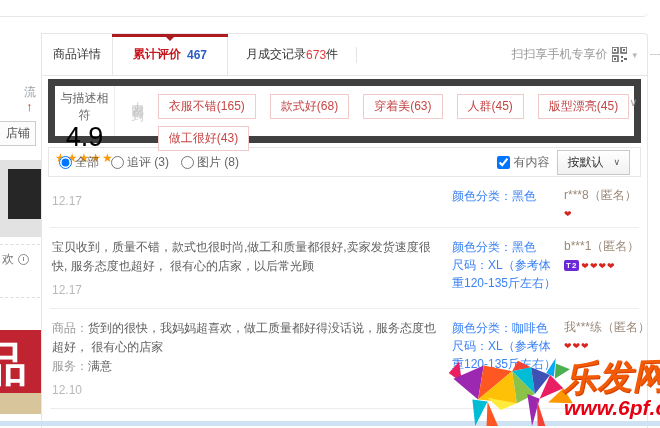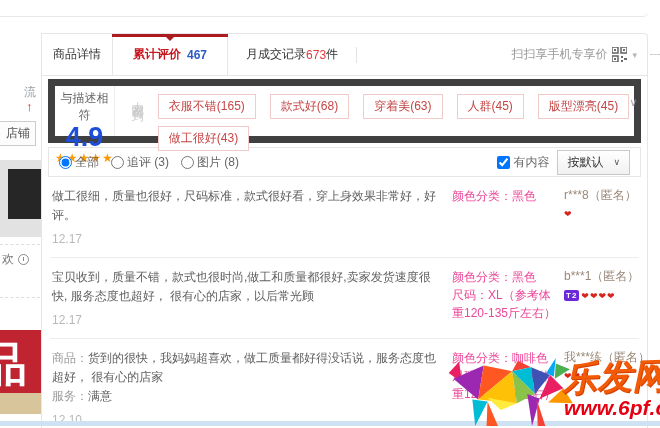--- a/index.html
+++ b/index.html
@@ -51,21 +51,21 @@
   .tab-month .t-count { color:#e4393c; }
   .tab-divider { width:1px; height:16px; background:#e3e3e3; margin-left:18px; align-self:center; }
   .tab-right { margin-left:auto; display:flex; align-items:center; gap:5px;
     padding-right:10px; color:#9b9b9b; font-size:12px; cursor:pointer; }
   .qr-chevron { color:#b5b5b5; font-size:9px; }
 
   
   .rating-panel { margin:3px 6px 0 6px; border:7px solid #404040; height:64px; display:flex; }
   .score-block { width:116px; text-align:center; padding-top:4px; border-right:1px solid #eee; }
   .score-caption { font-size:12px; color:#666; }
-  .score-value { font-size:27px; font-weight:bold; color:#1d4ed8; line-height:27px; }
+  .score-value { font-size:27px; font-weight:normal; color:#000000; line-height:27px; }
   .score-stars { font-size:12px; color:#ff9800; letter-spacing:1px; }
   .vertical-label { writing-mode:vertical-rl; font-size:12px; color:#ccc;
     margin:6px 12px 6px 14px; letter-spacing:2px; }
   .tags-wrap { padding-top:8px; display:flex; flex-direction:column; gap:7px; }
   .tags-row { display:flex; gap:14px; }
   .tag { font-size:12px; color:#c64545; border:1px solid #f3caca; padding:3px 10px;
     background:#fff; white-space:nowrap; cursor:pointer; }
   .tags-chevron { margin-left:auto; color:#aaa; font-size:11px; padding:10px 16px 0 0; cursor:pointer; }
 
   
@@ -78,21 +78,21 @@
   .sort-btn { display:flex; align-items:center; gap:10px; border:1px solid #c9c9c9;
     background:linear-gradient(#ffffff,#f1f1f1); padding:3px 9px; font-size:12px; color:#333; cursor:pointer; }
   .sort-chevron { font-size:9px; color:#555; }
 
   
   .reviews { padding:0 8px; }
   .review-row { display:flex; border-bottom:1px solid #ededed; padding:10px 2px 8px; }
   .rv-main { width:392px; font-size:12px; color:#5f5f5f; line-height:19px; }
   .rv-label { color:#999; }
   .rv-date { color:#b9b9b9; margin-top:5px; font-size:12px; }
-  .rv-sku { width:106px; margin-left:8px; font-size:12px; color:#ec4899; line-height:18px; }
+  .rv-sku { width:106px; margin-left:8px; font-size:12px; color:#3b82f6; line-height:18px; }
   .rv-user { flex:1; min-width:0; margin-left:6px; font-size:12px; color:#9a8878; white-space:nowrap; }
   .rv-hearts { color:#d6251c; font-size:9px; letter-spacing:1px; margin-top:5px; display:flex; align-items:center; gap:2px; }
   .badge-t2 { display:inline-block; background:#6d28d9; color:#fff; font-size:8px;
     font-weight:bold; padding:2px 2px 1px; border-radius:2px; line-height:8px; }
 
   
   .blue-line { position:absolute; left:0; top:421px; width:660px; height:5px; background:#cfe2f3; z-index:5; }
 
   
   .watermark { position:absolute; left:440px; top:352px; width:220px; height:76px; z-index:6; pointer-events:none; }
@@ -203,21 +203,20 @@
         <span>按默认</span>
         <span class="sort-chevron">∨</span>
       </div>
     </div>
   </div>
 
   <div class="reviews">
 
     <div class="review-row">
       <div class="rv-main">
-        <div>做工很细，质量也很好，尺码标准，款式很好看，穿上身效果非常好，好评。</div>
         <div class="rv-date">12.17</div>
       </div>
       <div class="rv-sku">
         <div>颜色分类：黑色</div>
       </div>
       <div class="rv-user">
         <div>r***8（匿名）</div>
         <div class="rv-hearts">
             <span>❤</span>
           </div>

